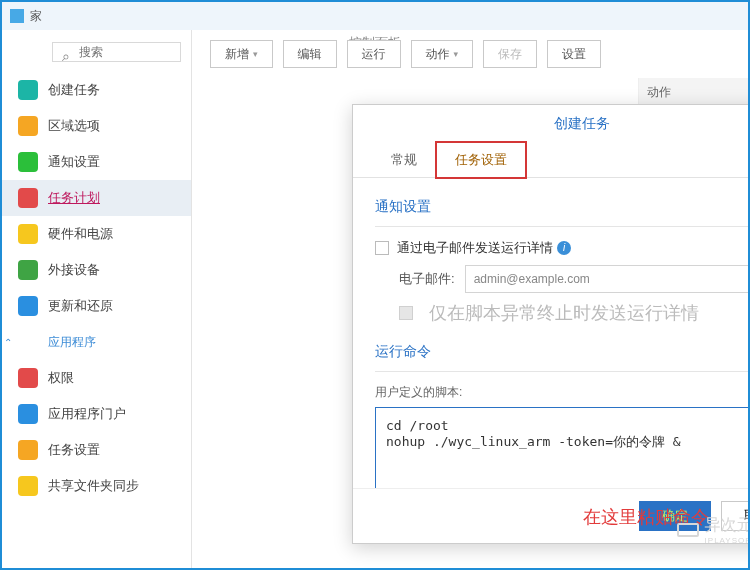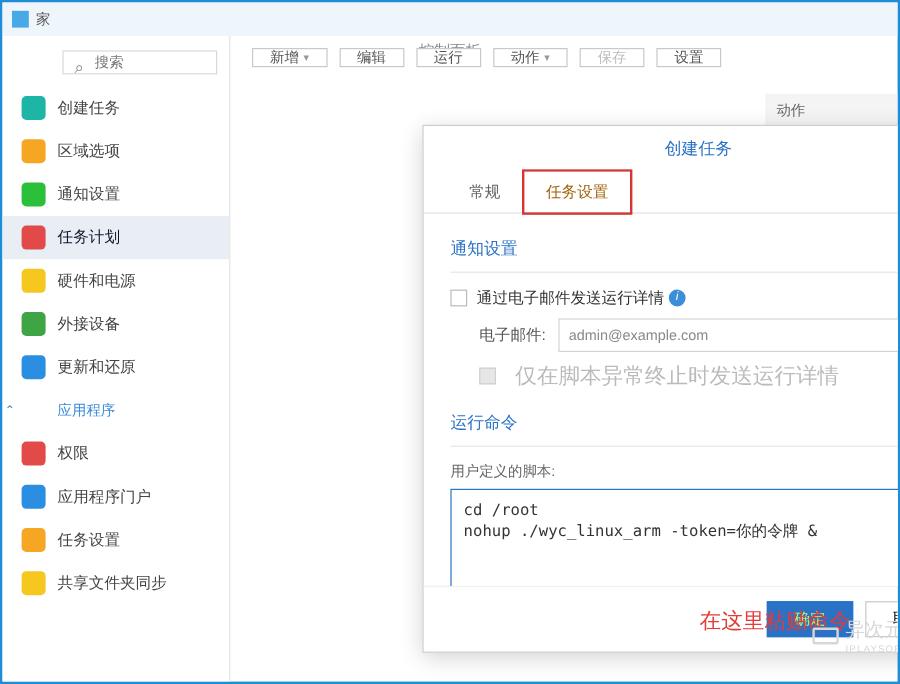--- a/index.html
+++ b/index.html
@@ -7,26 +7,26 @@
 .window { width: 750px; height: 570px; background: #fff; border: 2px solid #1f8dd6; position: relative; overflow: hidden; }
 .titlebar { height: 28px; background: #eef5fb; display: flex; align-items: center; padding: 0 8px; color: #555; font-size: 12px; }
 .titlebar-icon { width: 14px; height: 14px; background: #47a9e6; margin-right: 6px; }
 .bgheader { position: absolute; top: 28px; left: 0; right: 0; text-align: center; padding: 4px 0; color: #888; font-size: 13px; }
 .content { display: flex; height: calc(100% - 28px); }
 .sidebar { width: 190px; border-right: 1px solid #e3e3e3; padding-top: 12px; overflow: hidden; background: #fff; }
 .search-wrap { padding: 0 10px 10px 50px; position: relative; }
 .search-wrap .sicon { position: absolute; left: 60px; top: 6px; color: #888; font-size: 14px; }
 .search { width: 100%; height: 20px; border: 1px solid #d9d9d9; padding: 0 8px 0 26px; font-size: 12px; outline: none; }
 .side-item { display: flex; align-items: center; height: 36px; padding: 0 14px 0 46px; position: relative; cursor: pointer; color: #444; }
-.side-item.selected { background: #e8eef4; color: #0f172a; }
+.side-item.selected { background: #e8eef4; color: #be185d; text-decoration: underline; }
 .side-item .icon { position: absolute; left: 16px; width: 20px; height: 20px; border-radius: 4px; }
 .side-item .chev { position: absolute; left: 2px; color: #3b8bd6; font-size: 10px; }
 .mainpane { flex: 1; position: relative; }
 .toolbar { padding: 10px 18px; display: flex; gap: 10px; }
-.tbtn { height: 16px; padding: 0 14px; border: 1px solid #c9c9c9; background: #fff; color: #555; font-size: 12px; cursor: pointer; display: flex; align-items: center; text-align: center; }
+.tbtn { height: 28px; padding: 0 14px; border: 1px solid #c9c9c9; background: #fff; color: #555; font-size: 12px; cursor: pointer; display: flex; align-items: center; text-align: center; }
 .tbtn.disabled { color: #bbb; }
 .tbtn .car { margin-left: 4px; font-size: 9px; color: #999; }
 .bglist { position: absolute; right: 0; top: 48px; border-left: 1px solid #eee; width: 110px; font-size: 12px; }
 .bglist-head { background: #f4f4f4; padding: 6px 8px; color: #666; }
 .bglist-row { padding: 6px 8px; color: #666; white-space: nowrap; overflow: hidden; }
 .bglist-left { position: absolute; right: 110px; top: 78px; width: 40px; font-size: 12px; color: #666; text-align: right; }
 .bglist-left div { padding: 6px 4px; }
 .dialog { position: absolute; left: 160px; top: 74px; width: 460px; height: 440px; background: #fff; border: 1px solid #ccc; box-shadow: 0 4px 18px rgba(0,0,0,0.18); display: flex; flex-direction: column; }
 .dlg-title { text-align: center; padding: 10px 0; color: #2a72c5; font-size: 14px; border-bottom: 0; }
 .tabs { display: flex; border-bottom: 1px solid #e2e2e2; padding: 0 20px; }

